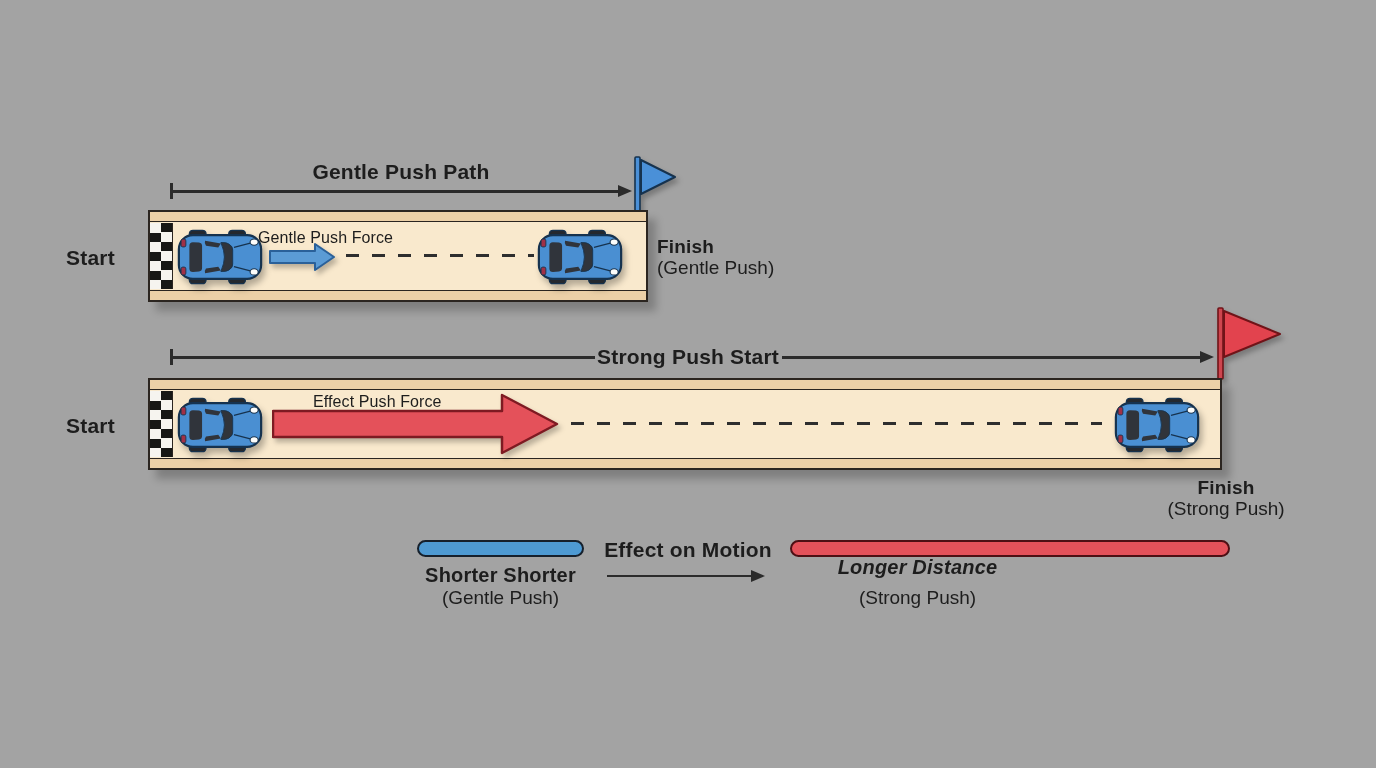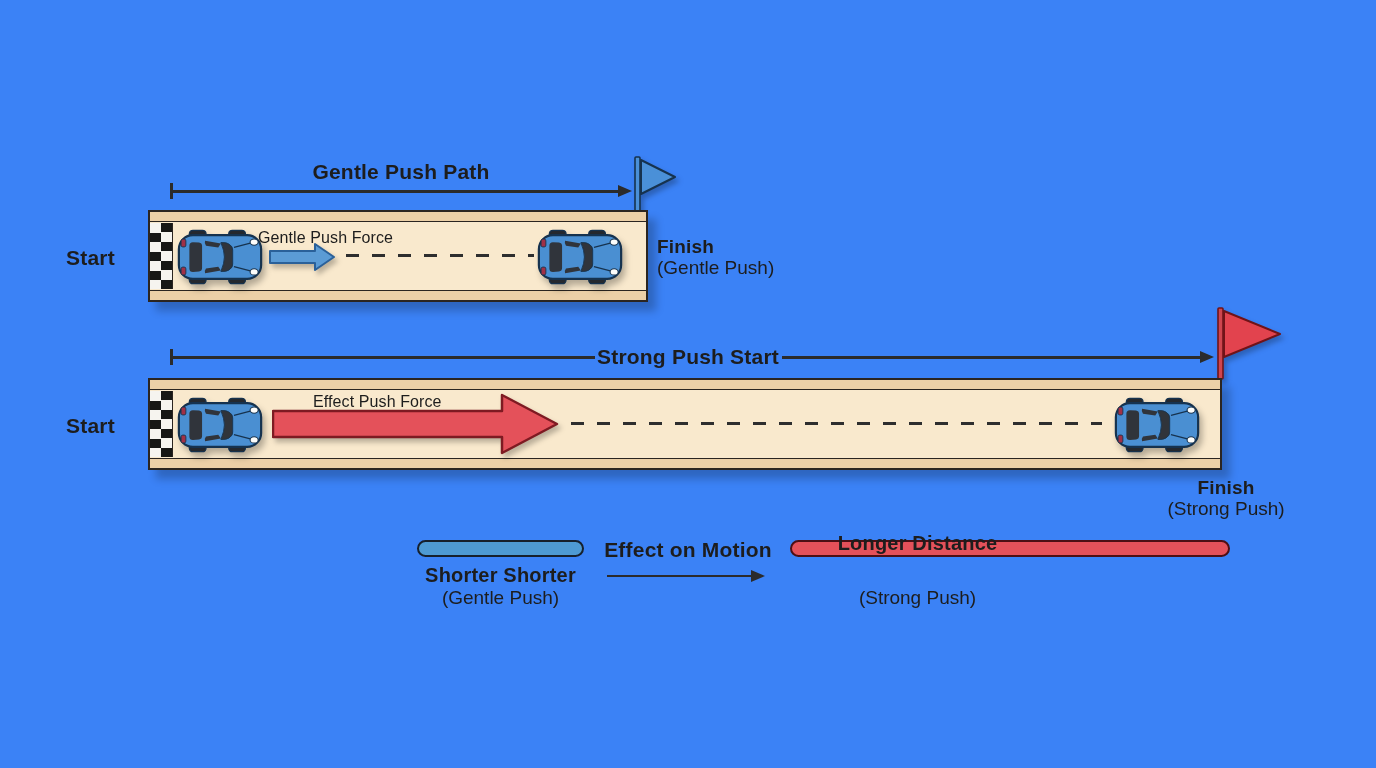--- a/index.html
+++ b/index.html
@@ -1,17 +1,17 @@
 <!DOCTYPE html>
 <html><head>
 <meta charset="utf-8">
 <style>
   html,body { margin:0; padding:0; background:#e9e9e7; }
   .stage {
-    position:relative; width:1376px; height:768px; background:#3b82f6;
+    position:relative; width:1376px; height:768px; background:#a3a3a3;
     font-family:"Liberation Sans", sans-serif; color:#1d1d1d; overflow:hidden;
   }
   .abs { position:absolute; }
   .center { text-align:center; }
   .right { text-align:center; }
 
   
   .mline { position:absolute; height:2.5px; background:#2b2b2b; }
   .mtick { position:absolute; width:2.5px; height:16px; background:#2b2b2b; }
   .mhead { position:absolute; width:0; height:0;
@@ -156,16 +156,16 @@
   <div class="abs legend-title center" style="left:592px; top:538px; width:192px;">Effect on Motion</div>
 
   <div class="mline" style="left:607px; top:575px; width:146px; height:2.2px;"></div>
   <div class="mhead" style="left:751px; top:569.5px;"></div>
 
   <div class="pill" style="left:790px; top:540px; width:436px; background:#e4515a; border-color:#4d0f14;"></div>
 
   <div class="abs legend-label center" style="left:398px; top:564px; width:205px;">Shorter Shorter</div>
   <div class="abs legend-sub center" style="left:398px; top:587px; width:205px;">(Gentle Push)</div>
 
-  <div class="abs legend-label center" style="left:815px; top:532px; width:205px;">Longer Distance</div>
+  <div class="abs legend-label center" style="left:815px; top:556px; width:205px;font-style:italic;">Longer Distance</div>
   <div class="abs legend-sub center" style="left:815px; top:587px; width:205px;">(Strong Push)</div>
 
 </div>
 
 </body></html>

